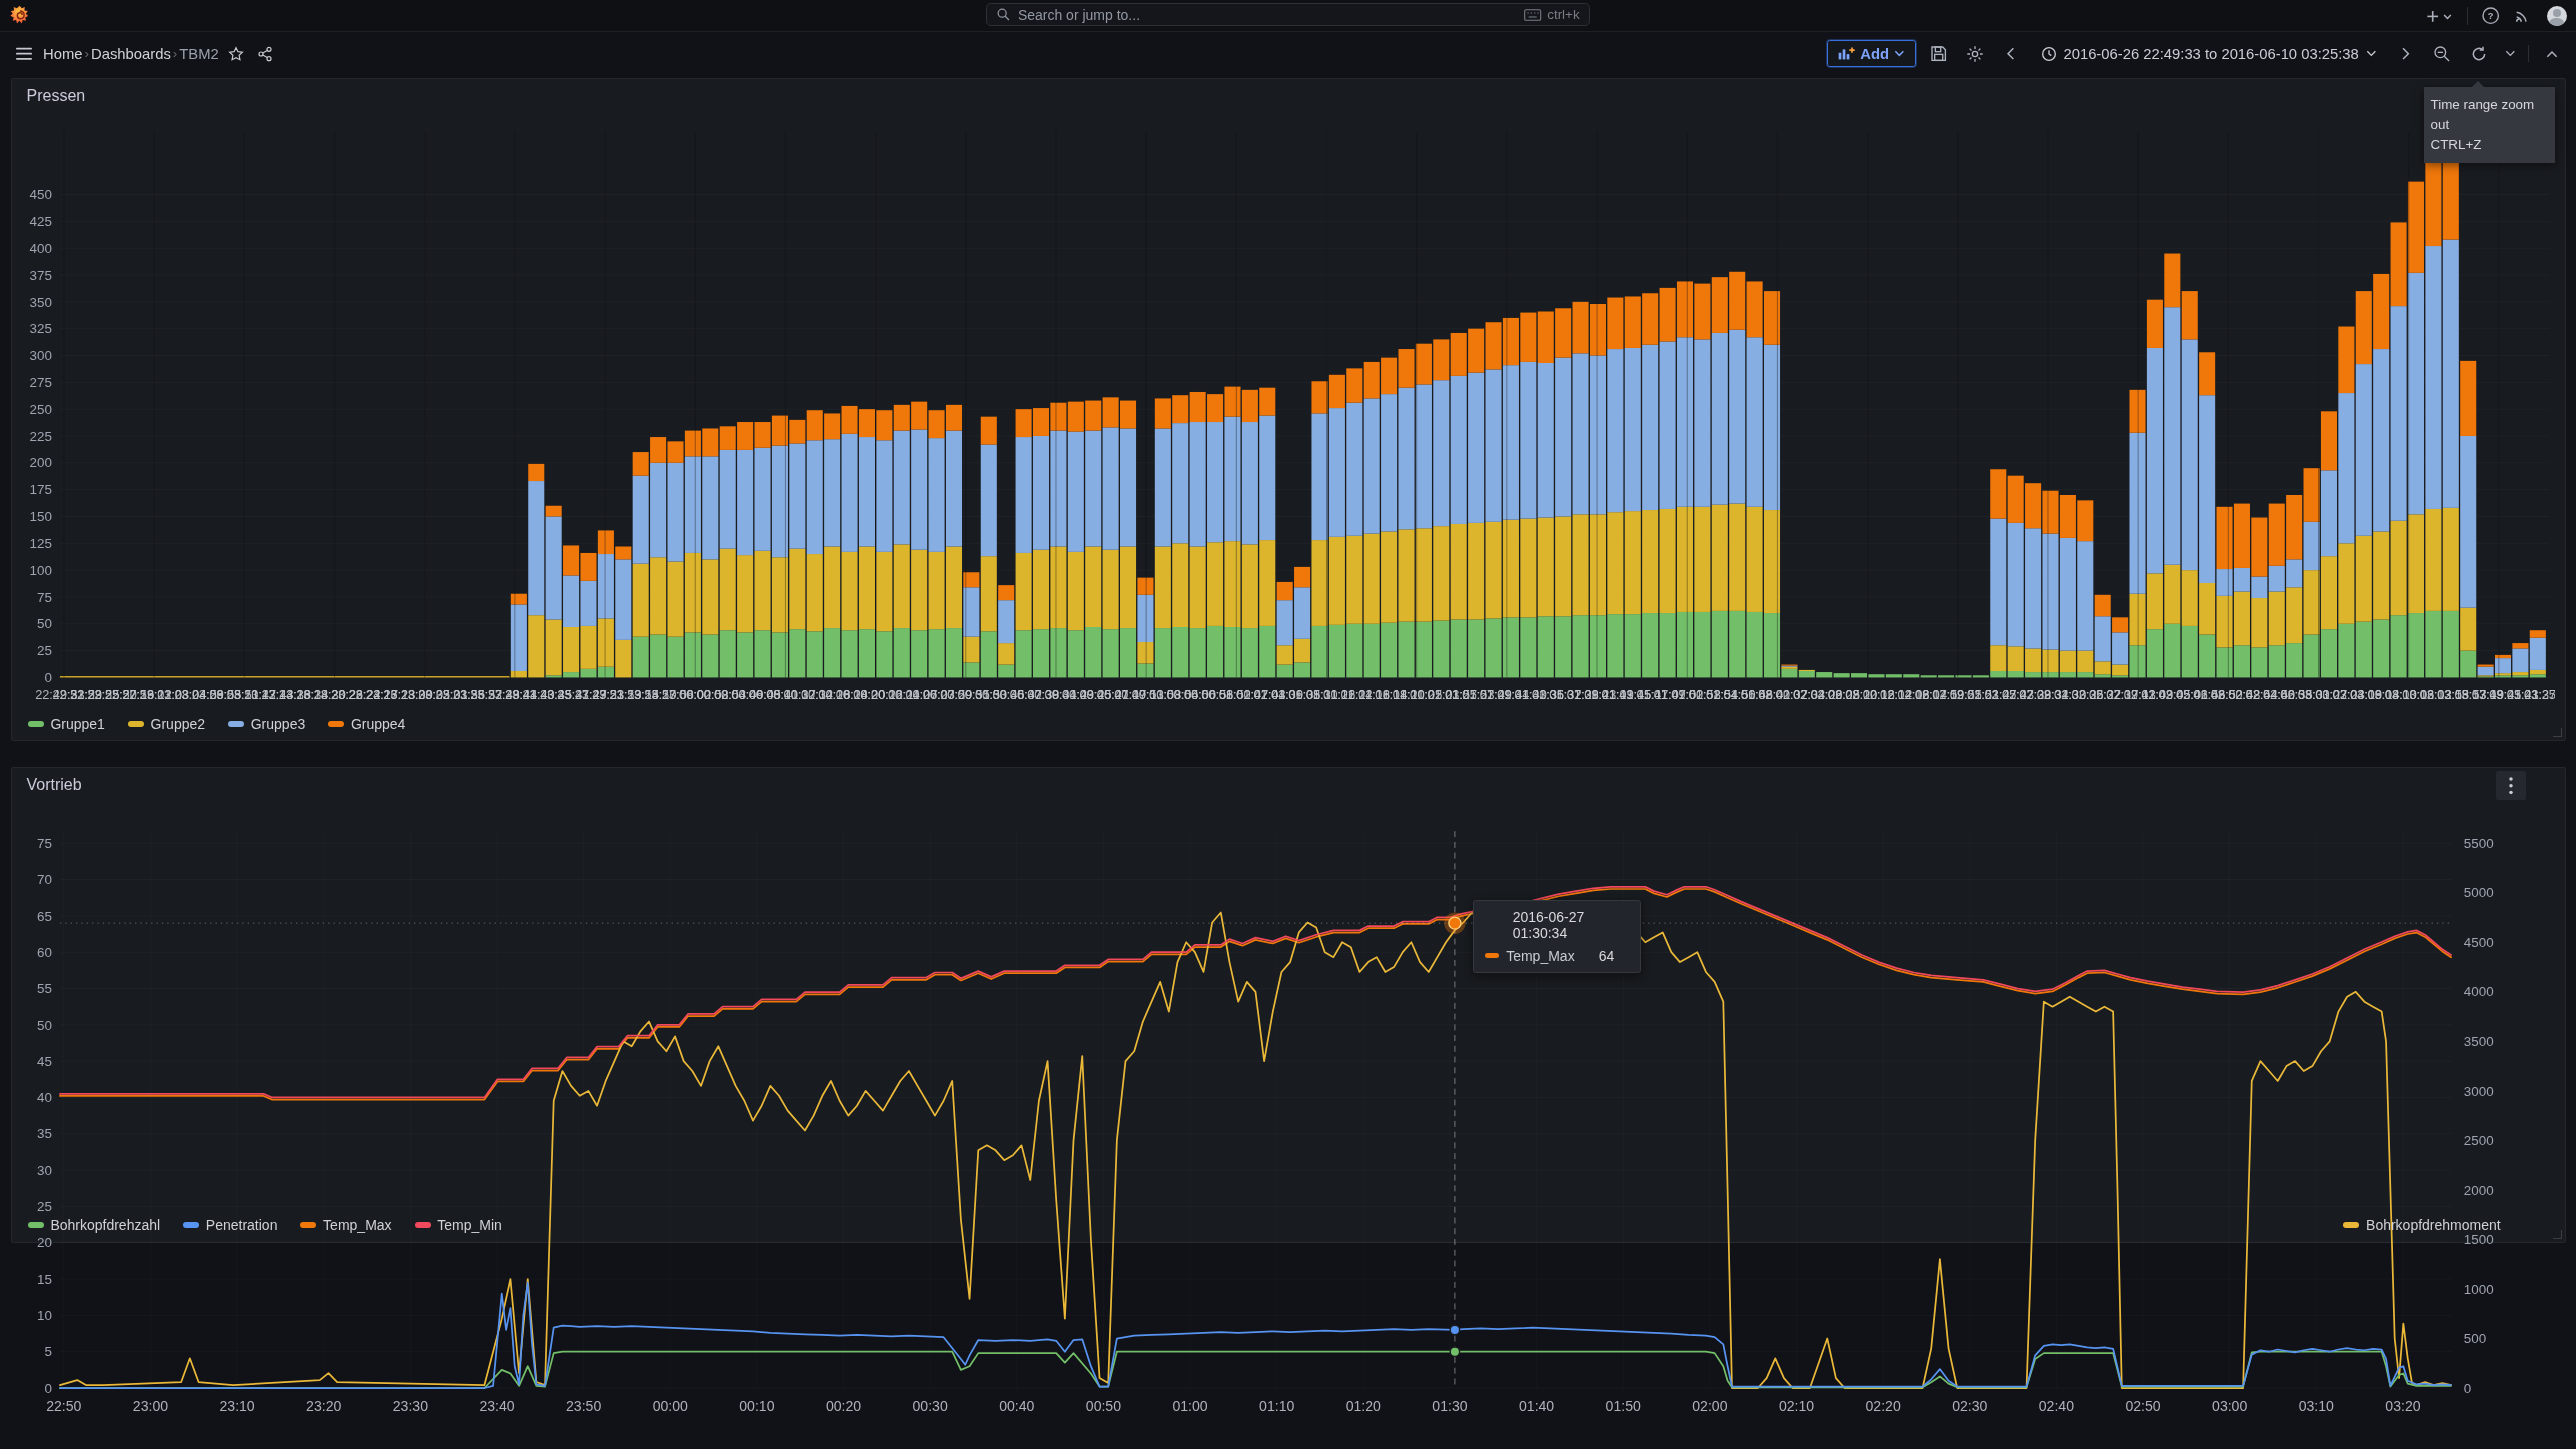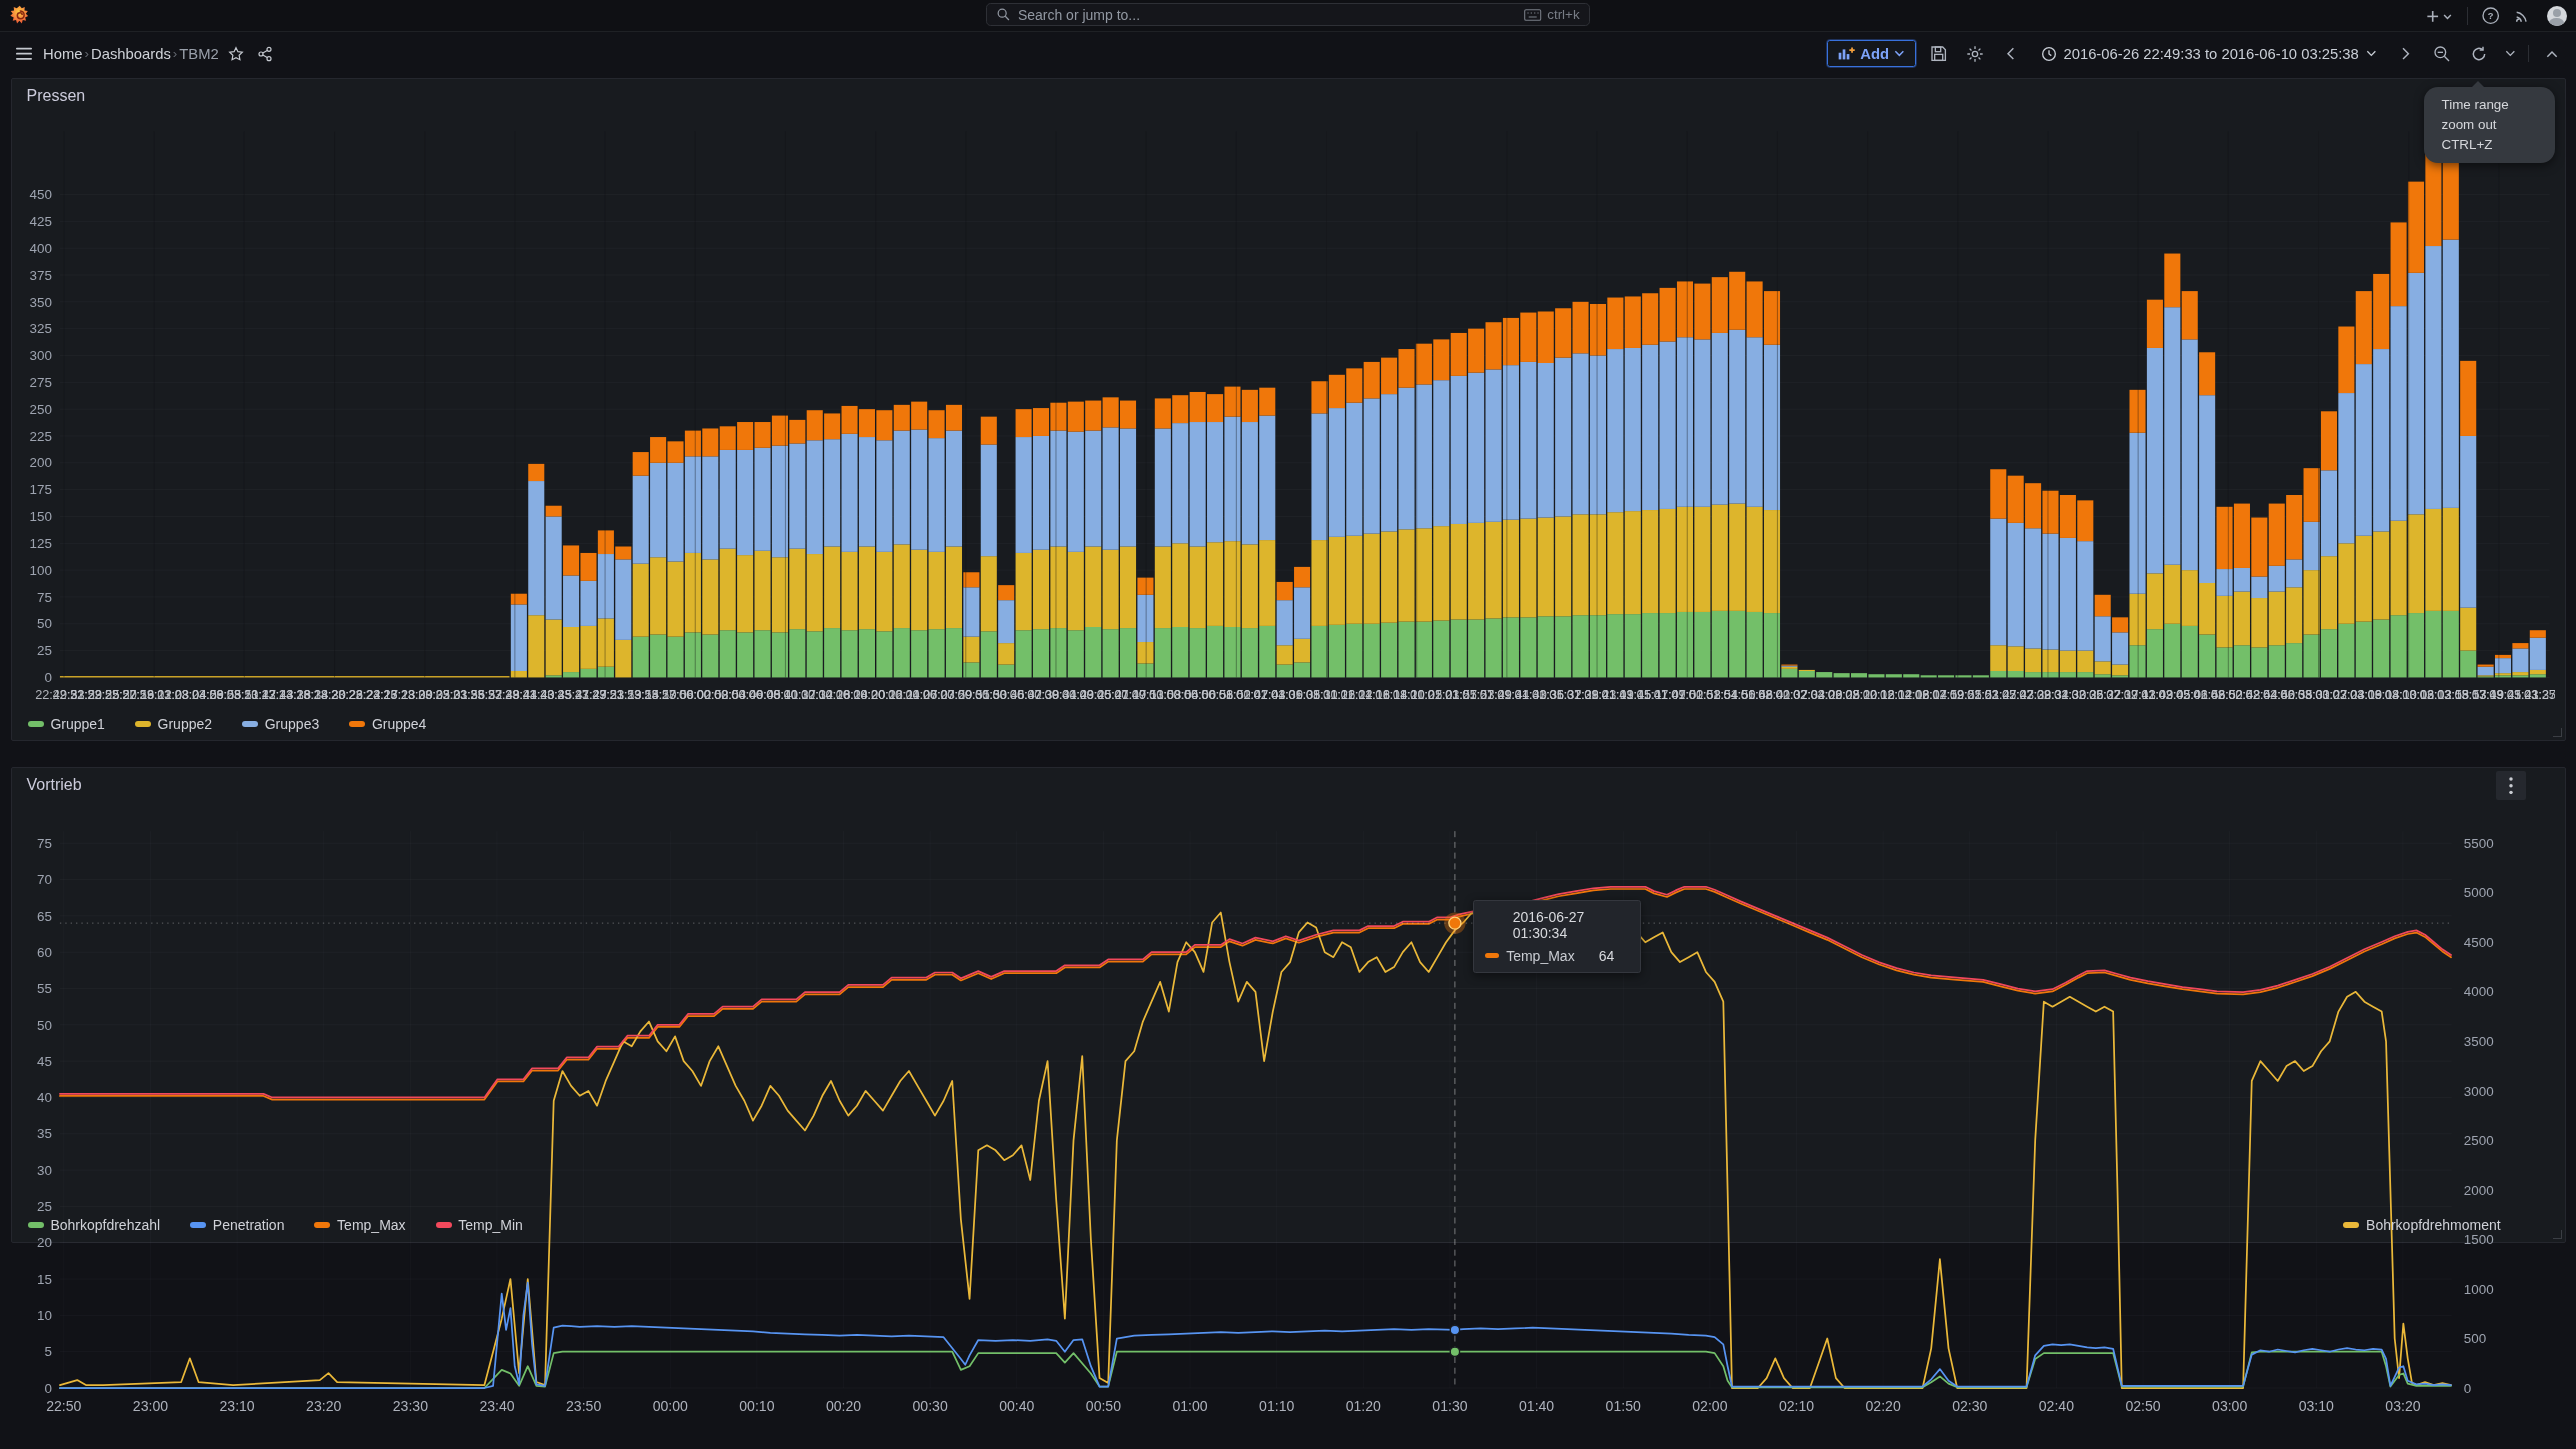--- a/index.html
+++ b/index.html
@@ -40,29 +40,29 @@
     color:#c9ced6; font-size:14.8px; cursor:pointer; }
 
   
   .panel { position:absolute; left:10.7px; width:2555px; background:#181b1f;
     border:0.7px solid #25272e; border-radius:2px; }
   .panel-title { position:absolute; left:14.8px; top:8px; font-size:16px; color:#ccccdc; font-weight:400; }
   #panel-pressen { top:78px; height:663px; }
   #panel-vortrieb { top:767px; height:476px; }
   .kebab { position:absolute; right:39px; top:2.7px; width:29.5px; height:29.5px; background:#25282e;
     border-radius:2px; display:flex; align-items:center; justify-content:center; cursor:pointer; }
-  .legend-row { position:absolute; left:16px; display:flex; gap:30px; font-size:14px; color:#d0d2d8; }
+  .legend-row { position:absolute; left:16px; display:flex; gap:23px; font-size:14px; color:#d0d2d8; }
   .legend-item { display:flex; align-items:center; gap:6.7px; cursor:pointer; }
   .legend-swatch { width:16px; height:6px; border-radius:3.4px; }
   .resize-corner { position:absolute; right:2.7px; bottom:2.7px; width:9.4px; height:9.4px;
     border-right:1.3px solid #4a4d55; border-bottom:1.3px solid #4a4d55; opacity:.7; }
 
   
   .tr-tooltip { position:absolute; right:21.5px; top:87px; width:131px; background:#35393f;
-    border-radius:14px; padding:8px 18px; font-size:13.4px; color:#d5d7db; line-height:1.5;
+    border-radius:0; padding:8px 7px; font-size:13.4px; color:#d5d7db; line-height:1.5;
     box-shadow:0 2.7px 9.4px rgba(0,0,0,.5); z-index:50;margin-left:32px; }
   .tr-tooltip .arrow { position:absolute; top:-6px; left:48px; width:0; height:0;
     border-left:6.7px solid transparent; border-right:6.7px solid transparent; border-bottom:6.7px solid #35393f; }
   .chart-tooltip { position:absolute; left:1473px; top:900px; width:168px; background:#22252b;
     border:0.7px solid #34373e; border-radius:2.7px; padding:8px 10.7px; z-index:40;
     box-shadow:0 2.7px 9.4px rgba(0,0,0,.45); }
   .chart-tooltip .tt-title { font-size:14px; color:#d8dade; margin-bottom:6.7px;margin-left:28px; }
   .chart-tooltip .tt-row { display:flex; align-items:center; gap:6.7px; font-size:14px; color:#c9ccd2; }
   .chart-tooltip .tt-val { margin-left:17.4px; color:#d8dade; }
 

